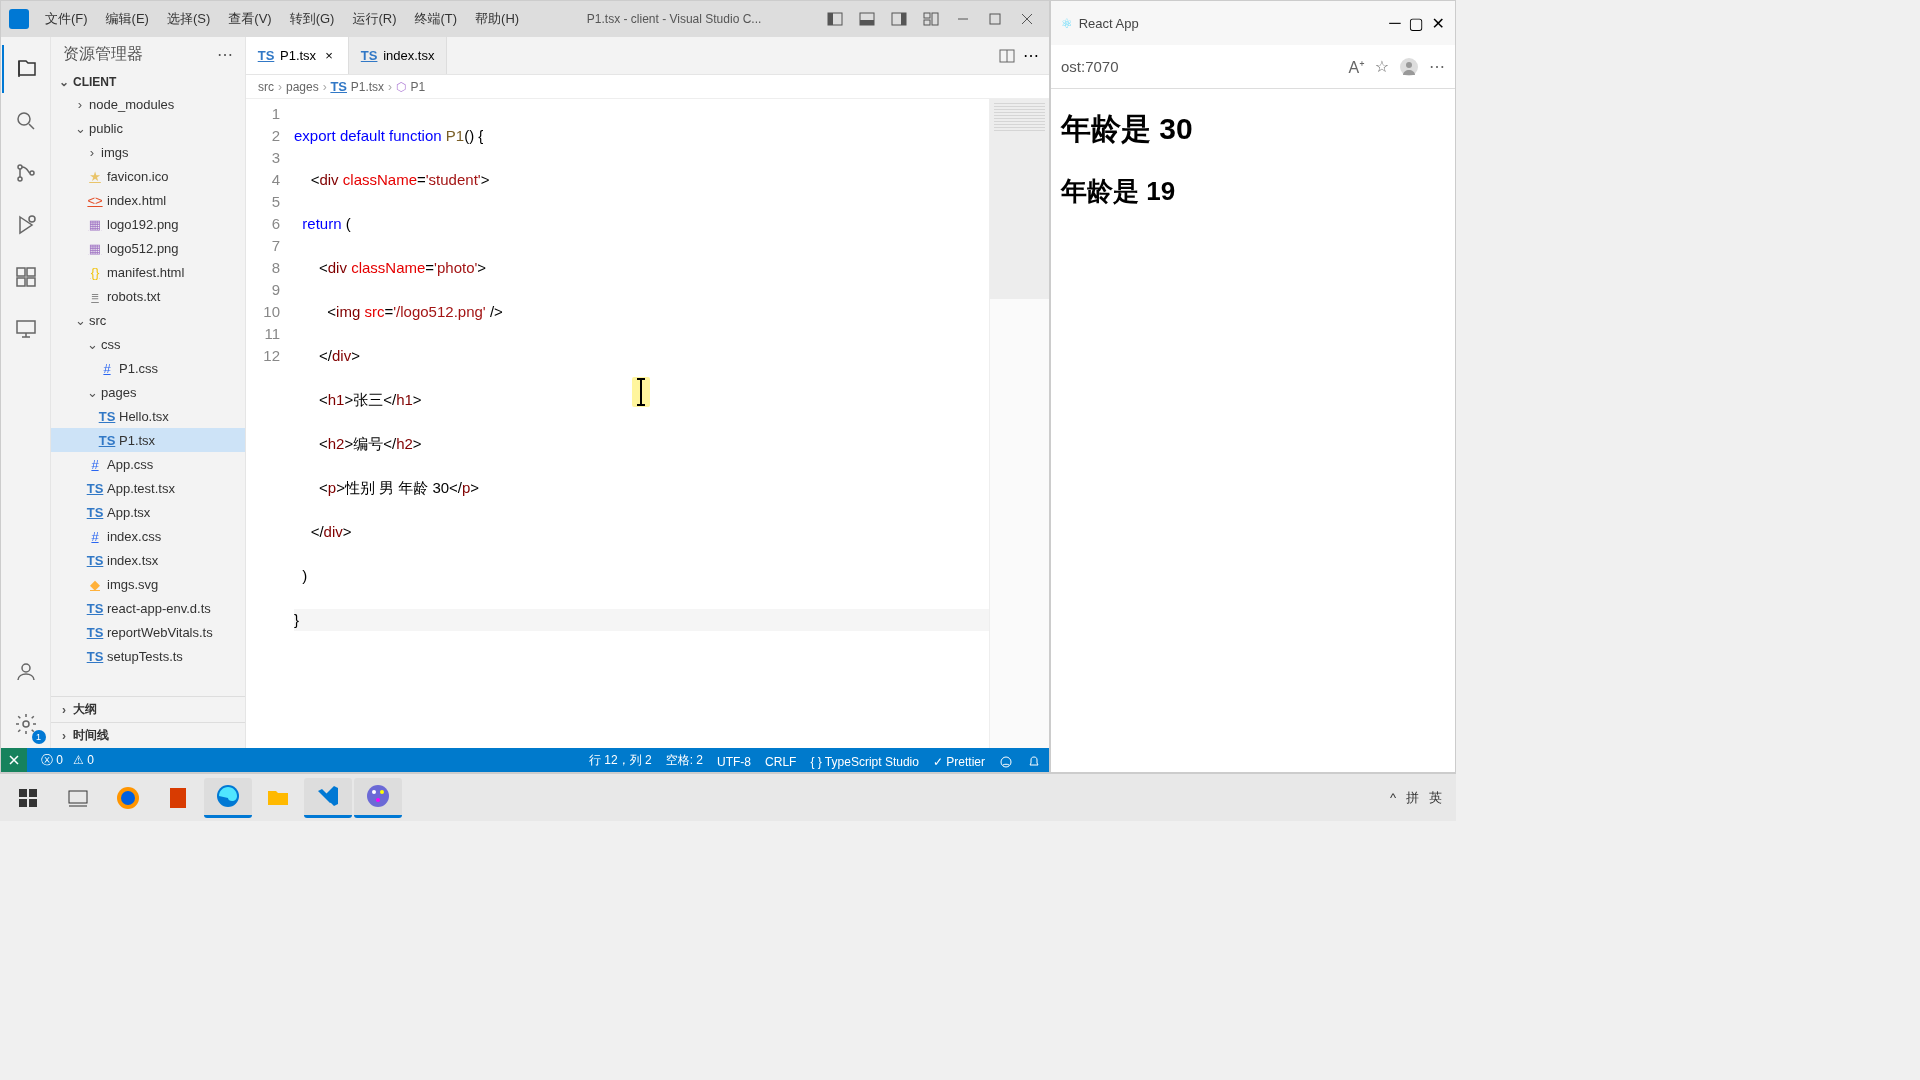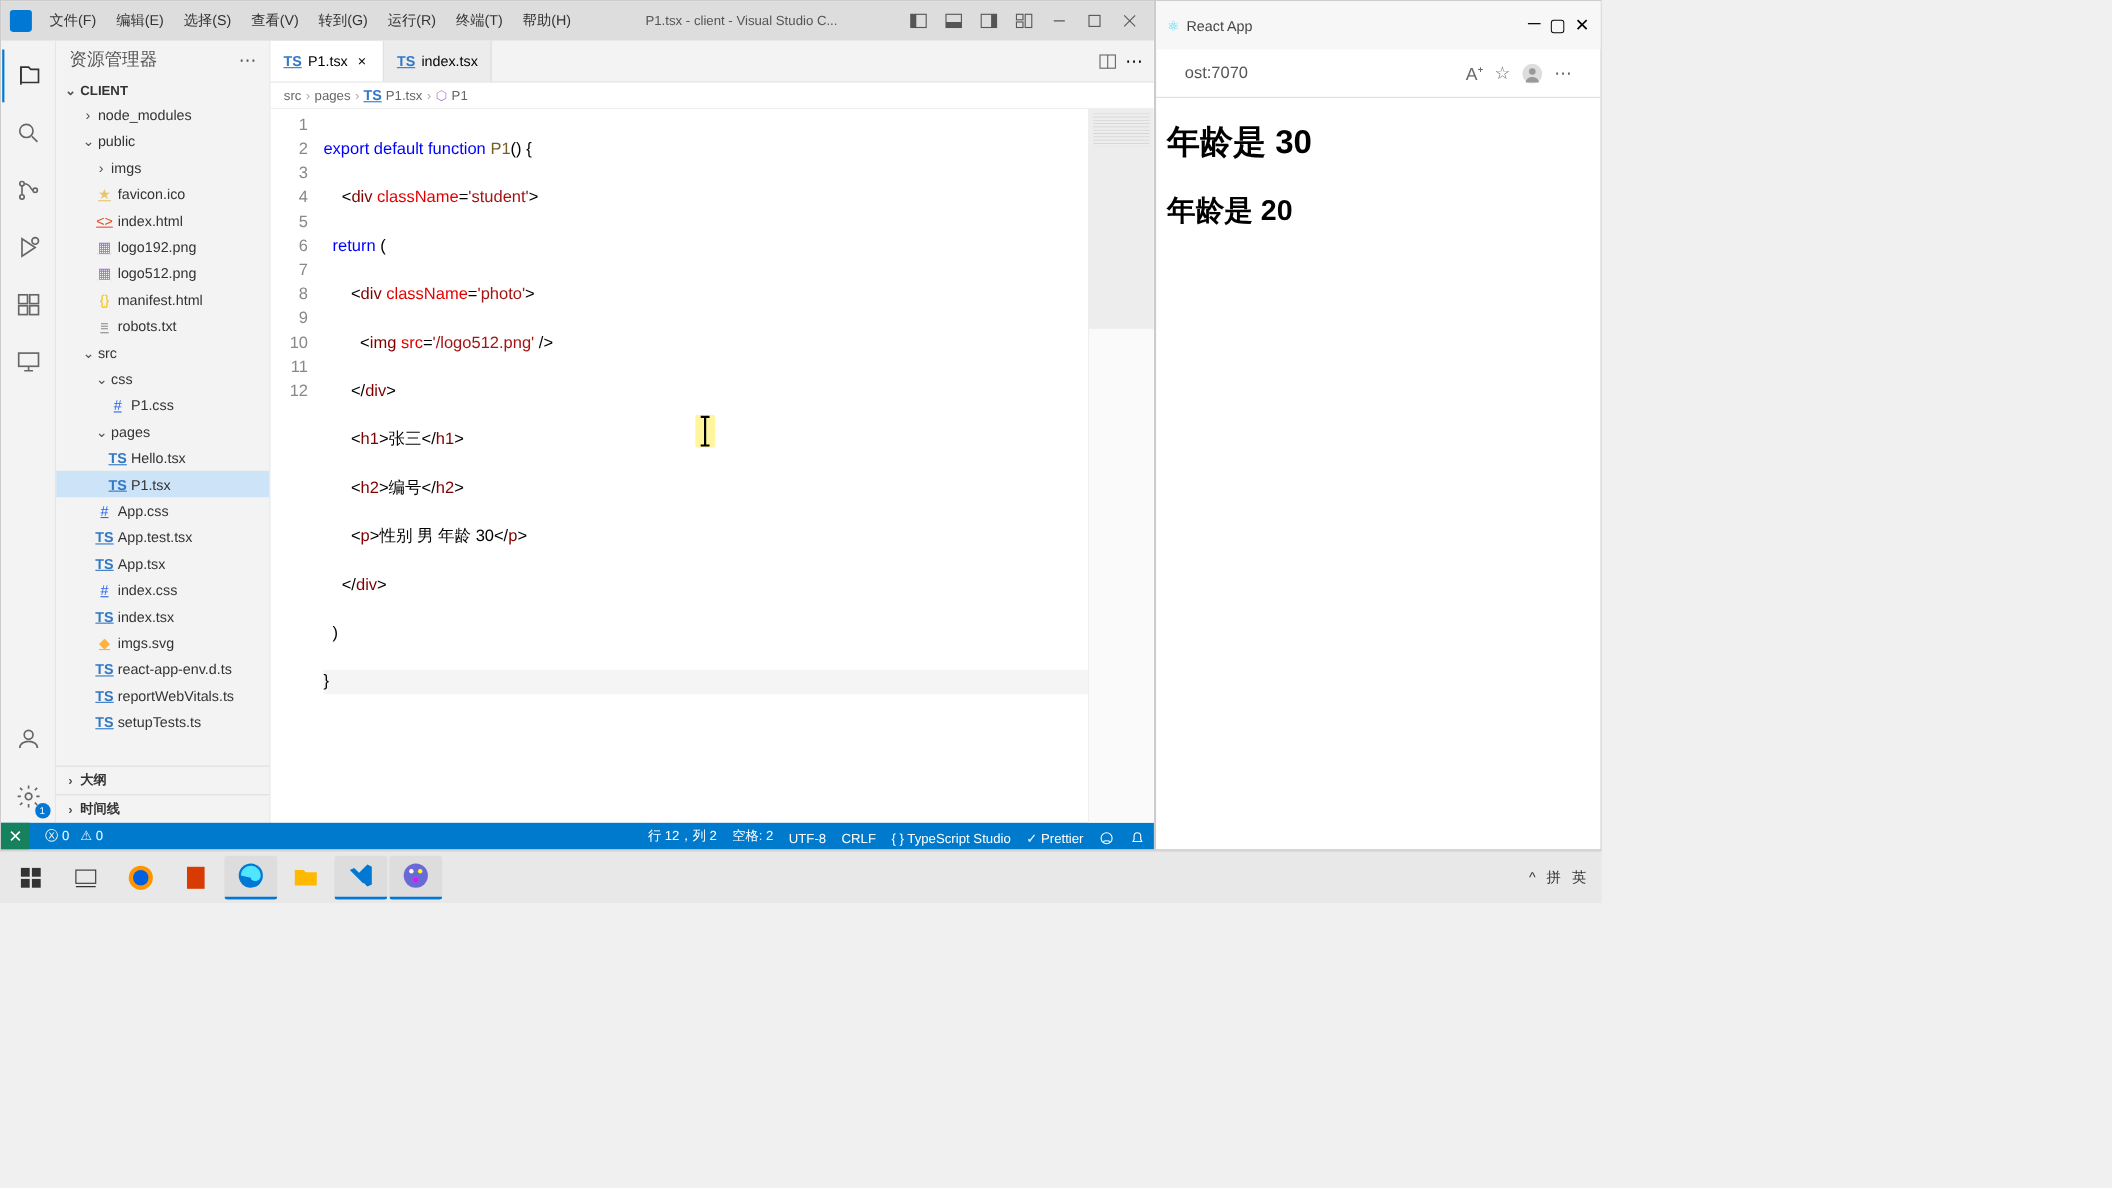--- a/index.html
+++ b/index.html
@@ -72,21 +72,21 @@
 .statusbar .left { display: flex; gap: 10px; align-items: center; }
 .statusbar .right { margin-left: auto; display: flex; gap: 14px; align-items: flex-end; }
 .statusbar .sb-item { cursor: pointer; }
 .sb-remote { background: #16825d; padding: 2px 6px; margin-left: -8px; height: 24px; display: flex; align-items: center; }
 
 
 .browser-window { position: absolute; left: 1050px; top: 0; width: 406px; height: 773px; background: #fff; border: 1px solid #ccc; display: flex; flex-direction: column; }
 .browser-titlebar { height: 44px; background: #f7f7f7; display: flex; align-items: center; padding: 0 10px; gap: 8px; }
 .browser-titlebar .tab-b { display: flex; align-items: center; gap: 6px; font-size: 13px; color: #444; }
 .browser-titlebar .b-controls { margin-left: auto; display: flex; gap: 8px; }
-.browser-addr { height: 44px; display: flex; align-items: center; padding: 0 26px; gap: 12px; border-bottom: 1px solid #ddd; }
+.browser-addr { height: 44px; display: flex; align-items: center; padding: 0 10px; gap: 12px; border-bottom: 1px solid #ddd; }
 .browser-addr .url { font-size: 15px; color: #555; }
 .browser-addr .addr-icons { margin-left: auto; display: flex; gap: 10px; align-items: center; }
 .browser-content { flex: 1; padding: 20px 10px; font-weight: bold; color: #000; }
 .browser-content h1 { font-size: 30px; margin-bottom: 24px; }
 .browser-content h2 { font-size: 26px; }
 
 
 .taskbar { position: absolute; left: 0; top: 773px; width: 1456px; height: 48px; background: #e8e8e8; display: flex; align-items: center; padding: 0 4px; gap: 2px; border-top: 1px solid #ccc; }
 .taskbar .tb-item { width: 48px; height: 40px; display: flex; align-items: center; justify-content: center; cursor: pointer; border-radius: 3px; }
 .taskbar .tb-item.active { border-bottom: 3px solid #0078d4; background: #ddd; }
@@ -488,21 +488,21 @@
             <circle cx="10" cy="10" r="9" fill="#ddd"></circle>
             <circle cx="10" cy="8" r="3" fill="#999"></circle>
             <path d="M4 18c0-3 3-5 6-5s6 2 6 5" fill="#999"></path>
           </svg>
         </span>
       <span style="color:#666">⋯</span>
     </div>
   </div>
   <div class="browser-content">
     <h1>年龄是 30</h1>
-    <h2>年龄是 20</h2>
+    <h2>年龄是 19</h2>
   </div>
 </div>
 
 <div class="taskbar">
   <div class="tb-item">
       <svg width="20" height="20" viewBox="0 0 20 20">
         <rect x="1" y="1" width="8" height="8" fill="#333"></rect>
         <rect x="11" y="1" width="8" height="8" fill="#333"></rect>
         <rect x="1" y="11" width="8" height="8" fill="#333"></rect>
         <rect x="11" y="11" width="8" height="8" fill="#333"></rect>

